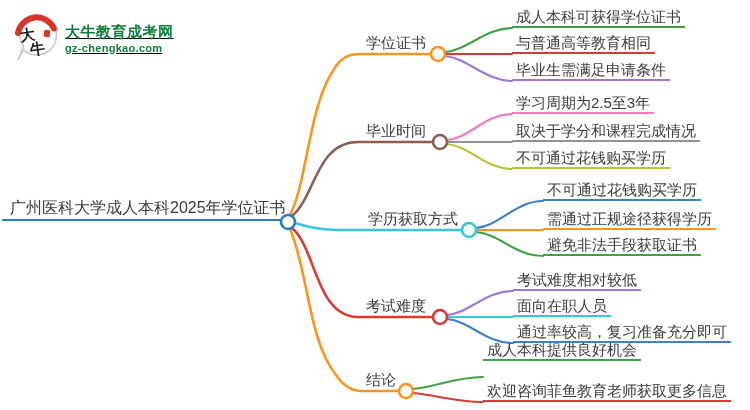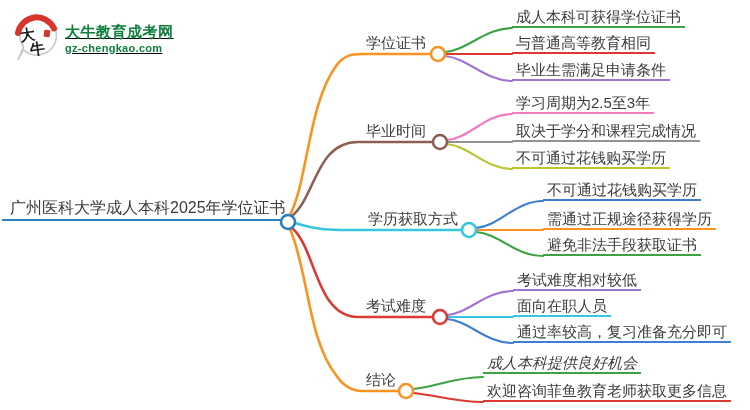--- a/index.html
+++ b/index.html
@@ -93,16 +93,16 @@
   <div class="node leaf" style="left: 512px; top: 148px; border-bottom-color: rgb(186, 196, 49);">不可通过花钱购买学历</div>
 
   <div class="node leaf" style="left: 543px; top: 180px; border-bottom-color: rgb(62, 127, 208);">不可通过花钱购买学历</div>
   <div class="node leaf" style="left: 543px; top: 235px; border-bottom-color: rgb(61, 163, 66);">避免非法手段获取证书</div>
   <div class="node leaf" style="left: 543px; top: 209px; border-bottom-color: rgb(249, 148, 34);">需通过正规途径获得学历</div>
 
   <div class="node leaf" style="left: 513px; top: 270px; border-bottom-color: rgb(159, 119, 210);">考试难度相对较低</div>
   <div class="node leaf" style="left: 513px; top: 296px; border-bottom-color: rgb(56, 198, 222);">面向在职人员</div>
   <div class="node leaf" style="left: 513px; top: 322px; border-bottom-color: rgb(62, 127, 208);">通过率较高，复习准备充分即可</div>
 
-  <div class="node leaf" style="left: 483px; top: 353px; border-bottom-color: rgb(61, 163, 66); font-style: italic;">成人本科提供良好机会</div>
+  <div class="node leaf" style="left: 483px; top: 340px; border-bottom-color: rgb(61, 163, 66);">成人本科提供良好机会</div>
   <div class="node leaf" style="left: 483px; top: 381px; border-bottom-color: rgb(218, 58, 51);">欢迎咨询菲鱼教育老师获取更多信息</div>
 
 </div>
 
 </body></html>

